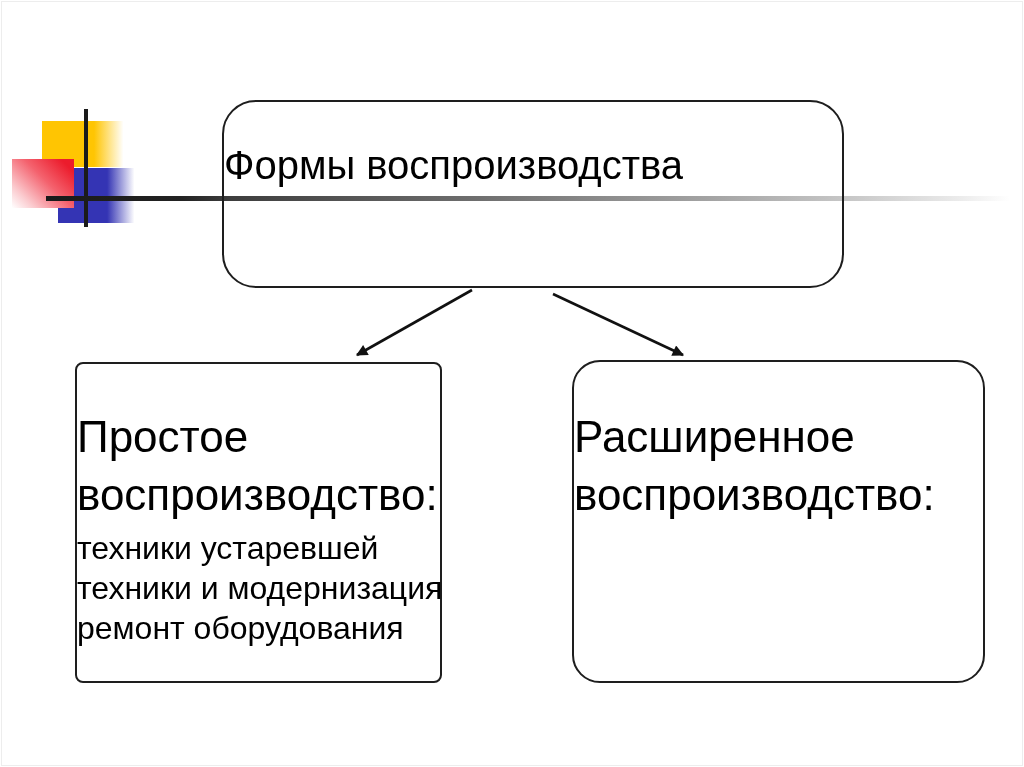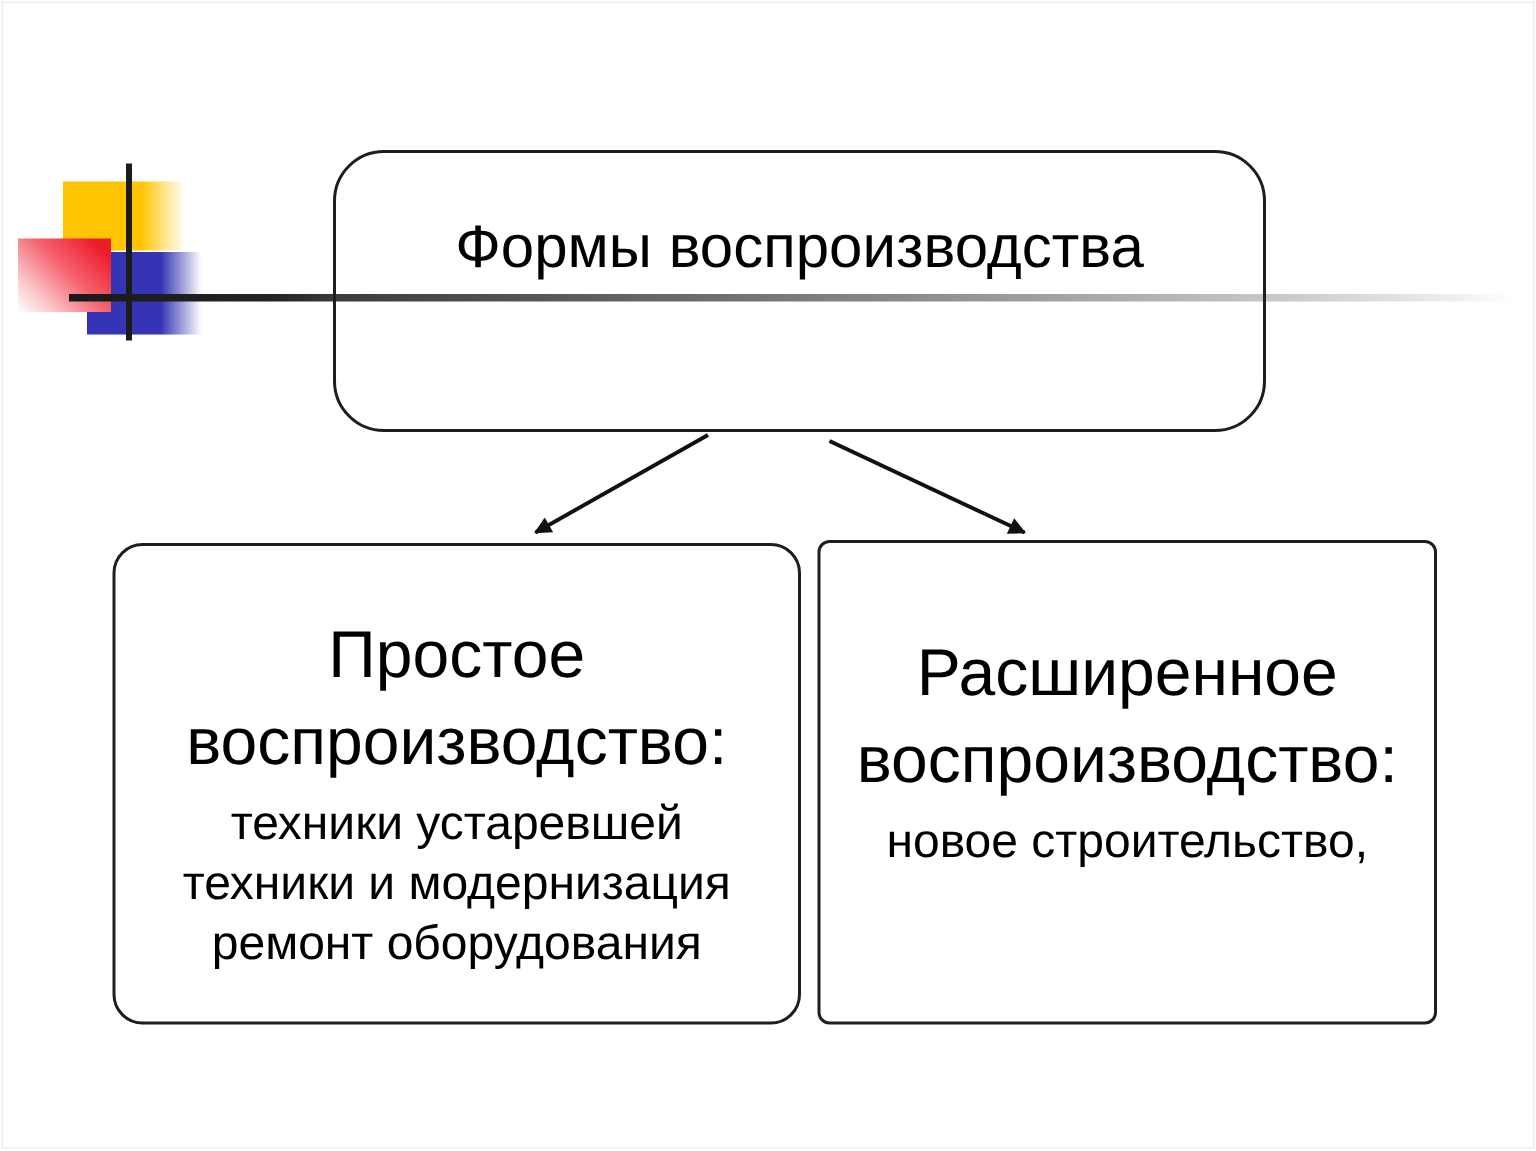--- a/index.html
+++ b/index.html
@@ -45,36 +45,35 @@
       #1a1a1a 0%, #222222 14%, #3d3d3d 19%, #6f6f6f 45%,
       #a6a6a6 70%, #c9c9c9 84%, #ececec 95%, rgba(255,255,255,0) 100%);
   }
 
   
   .node {
     position: absolute;
     border: 2px solid #1e1e1e;
     background: transparent;
     box-sizing: border-box;
-    text-align: center;
   }
   .node-top {
     left: 222px; top: 100px; width: 622px; height: 188px;
     border-radius: 34px;
     padding-top: 36px;
   }
   .node-left {
-    left: 75px; top: 362px; width: 459px; height: 321px;
-    border-radius: 20px;
+    left: 75px; top: 362px; width: 367px; height: 321px;
+    border-radius: 8px;
     padding-top: 44px;
   }
   .node-right {
-    left: 545px; top: 360px; width: 413px; height: 323px;
-    border-radius: 8px;
-    padding-top: 58px;
+    left: 572px; top: 360px; width: 413px; height: 323px;
+    border-radius: 28px;
+    padding-top: 46px;
   }
   .t-line { font-size: 40px; line-height: 55px; white-space: nowrap; }
   .h-line { font-size: 44px; line-height: 58px; white-space: nowrap; }
   .b-line { font-size: 32px; line-height: 40px; white-space: nowrap; }
   .body-block { margin-top: 4px; }
 
   
   #arrows {
     position: absolute;
     left: 0; top: 0; width: 1024px; height: 767px;
@@ -114,16 +113,15 @@
       <div class="b-line">техники устаревшей</div>
       <div class="b-line">техники и модернизация</div>
       <div class="b-line">ремонт оборудования</div>
     </div>
   </div>
 
   <div class="node node-right">
     <div class="h-line">Расширенное</div>
     <div class="h-line">воспроизводство:</div>
     <div class="body-block">
-      <div class="b-line">новое строительство,</div>
     </div>
   </div>
 </div>
 
 </body></html>

